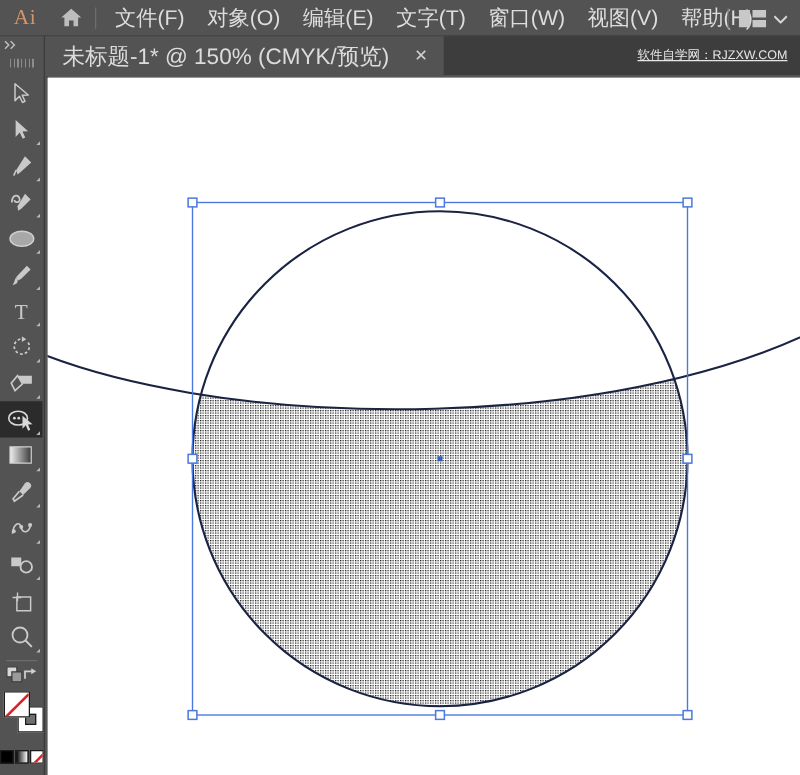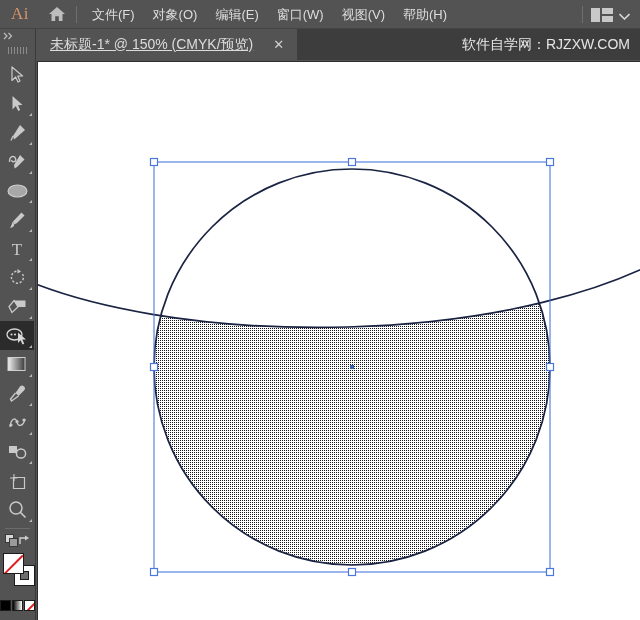--- a/index.html
+++ b/index.html
@@ -37,21 +37,21 @@
     display: flex; align-items: center; justify-content: center;
   }
   .menu-sep {
     width: 1px; height: 17px;
     background: #6e6e6e;
     margin: 0 6px 0 2px;
   }
   .menu-items { display: flex; align-items: center; height: 29px; }
   .menu-item {
     color: #ddd;
-    font-size: 13px;
+    font-size: 17px;
     padding: 0 9px;
     height: 29px;
     line-height: 29px;
     white-space: nowrap;
     cursor: default;
   }
   .menu-right {
     position: absolute; right: 4px; top: 0;
     height: 29px; display: flex; align-items: center;
   }
@@ -66,32 +66,33 @@
     background: #3d3d3d;
   }
   .doc-tab {
     position: absolute; left: 36px; top: 0;
     height: 31px;
     background: #535353;
     display: flex; align-items: center;
     padding: 0 9px 0 14px;
   }
   .doc-tab-label {
-    color: #dcdcdc; font-size: 14px; white-space: nowrap; text-decoration: underline;
+    color: #dcdcdc; font-size: 18px; white-space: nowrap;
   }
   .tab-close {
     color: #cfcfcf; font-size: 13px;
     margin-left: 16px; padding: 0 4px;
     cursor: default;
   }
   .watermark {
     position: absolute; right: 10px; top: 0;
     height: 31px; line-height: 31px;
-    color: #e6e6e6; font-size: 14px;
+    color: #e6e6e6; font-size: 10px;
     white-space: nowrap;
+    text-decoration: underline;
   }
 
   
   .toolbar {
     position: absolute; left: 0; top: 29px;
     width: 36px; height: 591px;
     background: #535353;
     border-right: 1px solid #3a3a3a;
   }
   .tb-collapse {
@@ -203,20 +204,21 @@
         <path d="M9 1 L17 8 L14.5 8 L14.5 15 L10.8 15 L10.8 10.3 L7.2 10.3 L7.2 15 L3.5 15 L3.5 8 L1 8 Z" fill="#bdbdbd"></path>
       </svg>
     </div>
 
     <div class="menu-sep"></div>
 
     <div class="menu-items">
       <div class="menu-item">文件(F)</div>
       <div class="menu-item">对象(O)</div>
       <div class="menu-item">编辑(E)</div>
+      <div class="menu-item">文字(T)</div>
       <div class="menu-item">窗口(W)</div>
       <div class="menu-item">视图(V)</div>
       <div class="menu-item">帮助(H)</div>
     </div>
 
     <div class="menu-right">
       <div class="ws-sep"></div>
       <div class="ws-icon">
         <svg width="22" height="14" viewBox="0 0 22 14" aria-hidden="true">
           <rect x="0" y="0" width="9" height="14" fill="#c8c8c8"></rect>

